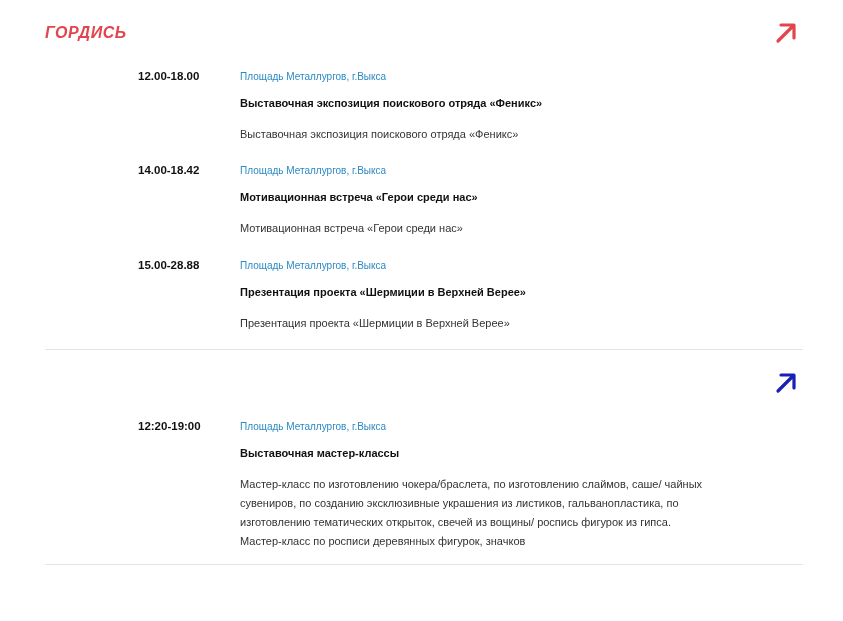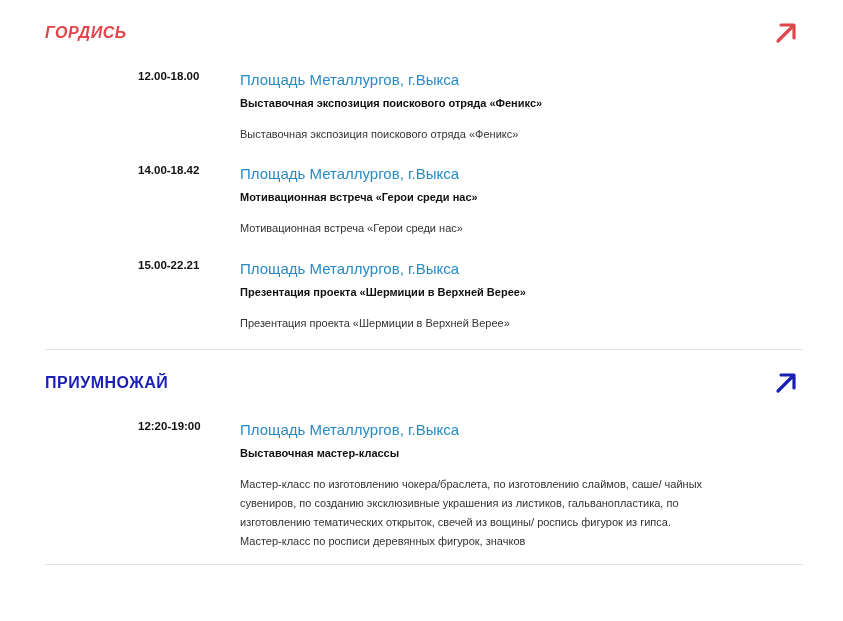--- a/index.html
+++ b/index.html
@@ -21,21 +21,21 @@
 
     .event { position: absolute; left: 0; width: 758px; }
     .event-time {
       position: absolute; left: 93px; top: 0;
       font-family: "Liberation Sans", sans-serif;
       font-weight: 700; font-size: 11.5px; color: #111; text-align: right;
     }
     .event-location {
       position: absolute; left: 195px; top: 1px;
       font-family: "Liberation Sans", sans-serif;
-      font-size: 15px; color: #2a8ac4;
+      font-size: 10px; color: #2a8ac4;
     }
     .event-title {
       position: absolute; left: 195px; top: 27px;
       font-family: "Liberation Sans", sans-serif;
       font-weight: 700; font-size: 11px; color: #111;
     }
     .event-desc {
       position: absolute; left: 195px; top: 55px; width: 470px;
       font-family: "Liberation Sans", sans-serif;
       font-size: 11px; color: #333; line-height: 19px;
@@ -66,31 +66,30 @@
 </div>
 
 <div class="event" style="top:164px; left:45px;">
   <div class="event-time">14.00-18.42</div>
   <div class="event-location">Площадь Металлургов, г.Выкса</div>
   <div class="event-title">Мотивационная встреча «Герои среди нас»</div>
   <div class="event-desc">Мотивационная встреча «Герои среди нас»</div>
 </div>
 
 <div class="event" style="top:259px; left:45px;">
-  <div class="event-time">15.00-22.21</div>
+  <div class="event-time">15.00-28.88</div>
   <div class="event-location">Площадь Металлургов, г.Выкса</div>
   <div class="event-title">Презентация проекта «Шермиции в Верхней Верее»</div>
   <div class="event-desc">Презентация проекта «Шермиции в Верхней Верее»</div>
 </div>
 
 <div class="divider" style="top:349px;"></div>
 
 <div class="section" style="top:374px;">
   <div class="section-header">
-    <div class="section-title" style="color:#1a1fb5;">ПРИУМНОЖАЙ</div>
     <div class="arrow">
       <svg viewBox="0 0 26 26">
           <path d="M5 21 L20 6 M8 5 H21 V18" stroke="#1a1fb5" stroke-width="3.2" fill="none" stroke-linecap="round" stroke-linejoin="round"></path>
         </svg>
     </div>
   </div>
 </div>
 
 <div class="event" style="top:420px; left:45px;">
   <div class="event-time">12:20-19:00</div>

